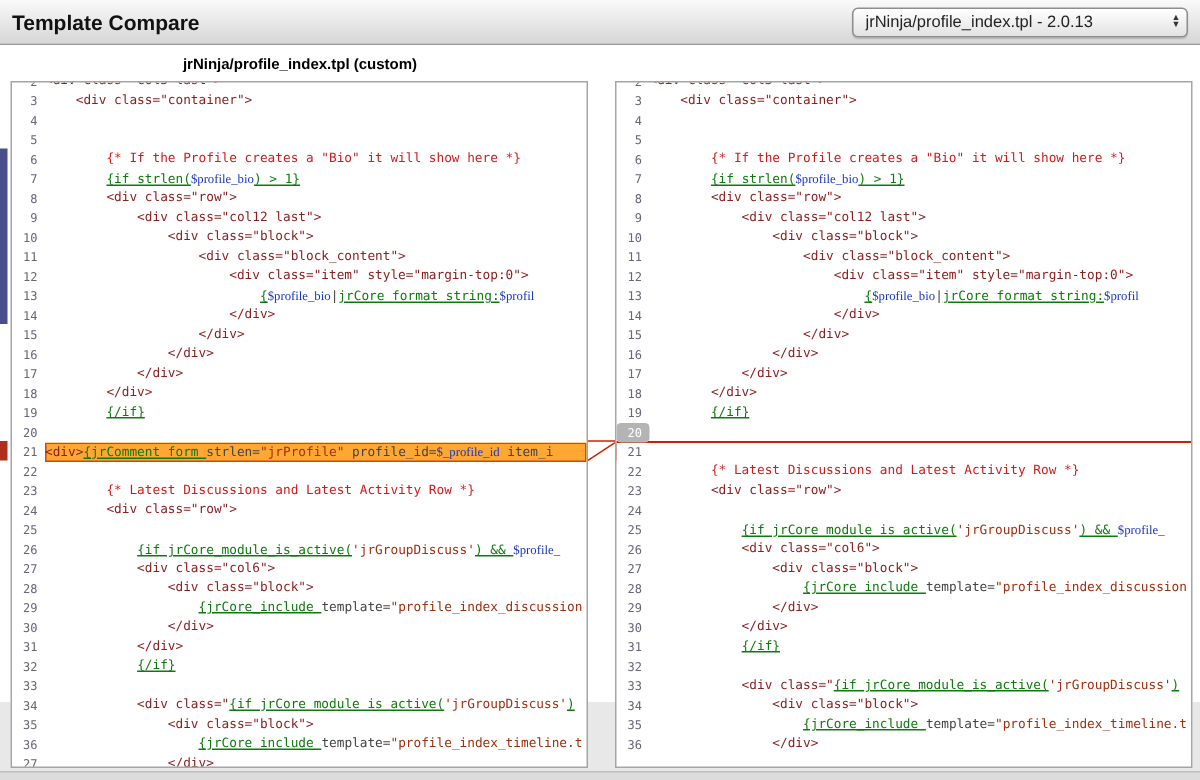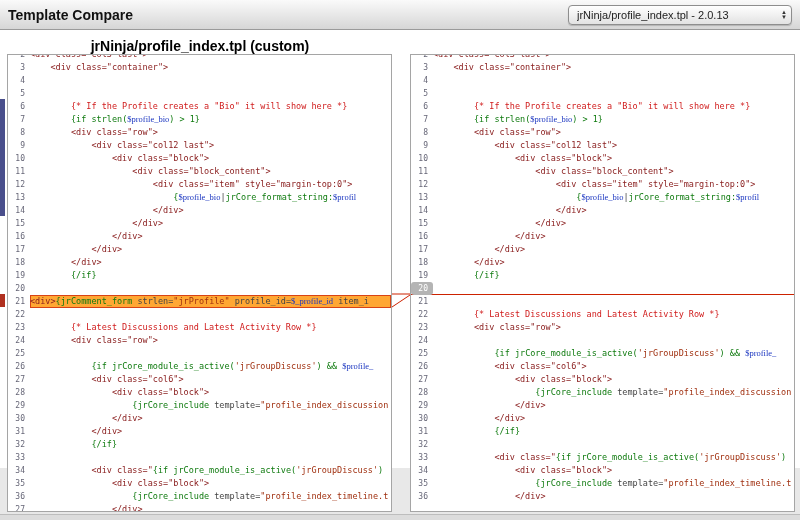--- a/index.html
+++ b/index.html
@@ -14,41 +14,41 @@
 
   .select { width:224px; height:20px; border:1px solid #8e8e8e; border-radius:4px;
             background:linear-gradient(#ffffff,#e2e2e2); display:flex; align-items:center;
             font-size:11px; color:#222; padding:0 4px 0 8px; cursor:default;
             box-shadow:0 1px 1px rgba(0,0,0,.18); }
   .select .val { flex:1; overflow:hidden; white-space:nowrap; }
   .select .arrows { display:flex; flex-direction:column; align-items:center;
                     font-size:6px; line-height:5px; color:#333; margin-left:4px; }
 
   .titles { height:24px; display:flex; }
-  .titles > div { width:50%; text-align:center; font-size:14px; font-weight:bold;
+  .titles > div { width:50%; text-align:center; font-size:10px; font-weight:bold;
                   padding-top:8px; color:#000; }
 
   .compare { position:relative; height:460px; }
   .panel { position:absolute; top:0; width:385px; height:458px;
            border:1px solid #a5a5a5; background:#fff; overflow:hidden; }
   .panel.left { left:7px; } .panel.right { left:410px; }
 
   .code { margin-top:-7px; font-family:"DejaVu Sans Mono", monospace; font-size:8.5px; }
   .row { display:flex; height:13px; line-height:13px; white-space:pre; }
   .ln { flex:none; width:22px; text-align:right; padding-right:5px;
         color:#667; font-size:8px; }
   .tx { flex:1; overflow:hidden; }
   .row.hl .tx { background:var(--hl-bg,#ffa733);
                 box-shadow:inset 0 0 0 1px var(--hl-border,#d84315); }
   .row.diff { box-shadow:0 -1px 0 var(--conn,#cc2200); }
   .row.mark .ln { background:#b4b4b4; border-radius:3px; color:#fff; }
 
   .tk-tag     { color:#8b2020; }
   .tk-comment { color:#d01b1b; }
-  .tk-smarty  { color:#0e7a0e; }
+  .tk-smarty  { color:#0e7a0e;text-decoration:underline; }
   .tk-var     { color:#1a35c0;font-family:Liberation Serif, serif; }
   .tk-str     { color:#a03010; }
   .tk-plain   { color:#444; }
 
   .strip { position:absolute; left:0; top:0; width:6px; height:460px; }
   .strip .mk { position:absolute; left:0; width:5px; }
 
   .connector { position:absolute; left:392px; top:0; width:18px; height:460px; }
 
   .footer { height:6px; background:#dcdcdc; border-top:1px solid #bdbdbd; }

